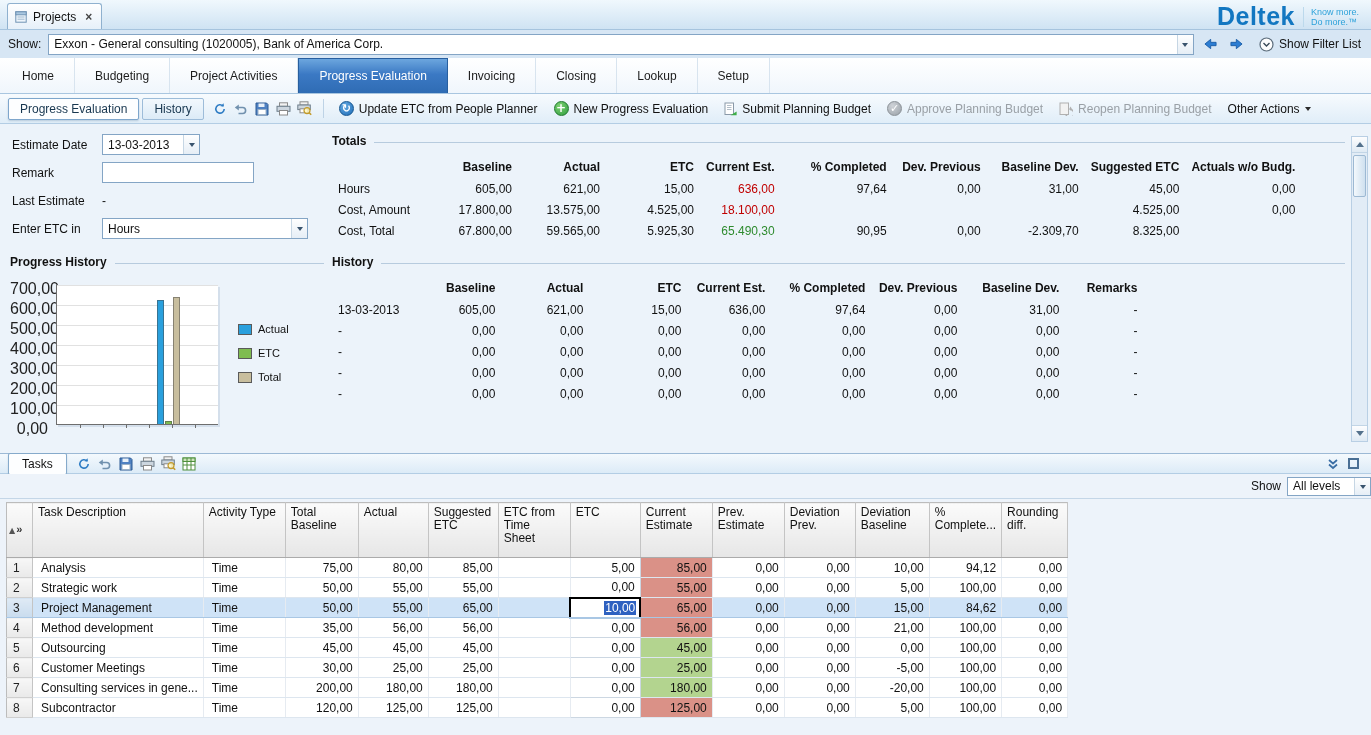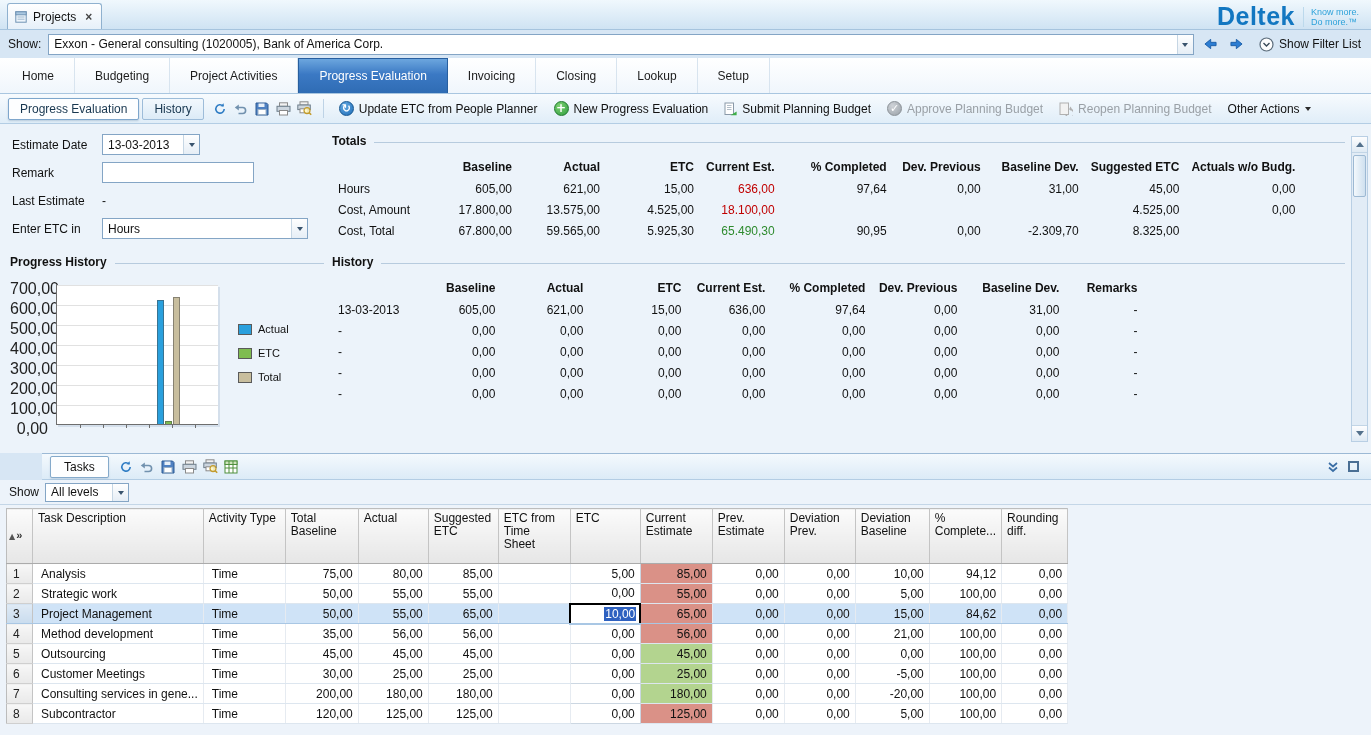--- a/index.html
+++ b/index.html
@@ -83,25 +83,25 @@
 
   
   .vscroll{position:absolute;right:3px;top:12px;width:17px;height:306px;background:#e2ecf6;border:1px solid #b9cfe4;display:flex;flex-direction:column;}
   .sb-btn{height:16px;flex:none;background:linear-gradient(#fdfdfe,#dfeaf4);border-bottom:1px solid #c2d5e6;display:flex;align-items:center;justify-content:center;}
   .sb-btn.down{margin-top:auto;border-top:1px solid #c2d5e6;border-bottom:none;}
   .sb-btn.up::after{content:"";border:4px solid transparent;border-bottom:5px solid #54718c;margin-top:-4px;}
   .sb-btn.down::after{content:"";border:4px solid transparent;border-top:5px solid #54718c;margin-bottom:-4px;}
   .sb-thumb{height:42px;margin:2px 1px;background:linear-gradient(90deg,#f3f8fc,#cfe0ef);border:1px solid #9db9d3;border-radius:2px;}
 
   
-  .tasks-bar{height:27px;flex:none;background:linear-gradient(#f4f9fd,#dcebf7);border-top:1px solid #9cb9d5;border-bottom:1px solid #b3cde4;display:flex;align-items:center;padding:0 8px;gap:3px;margin-left:42px;}
+  .tasks-bar{height:21px;flex:none;background:linear-gradient(#f4f9fd,#dcebf7);border-top:1px solid #9cb9d5;border-bottom:1px solid #b3cde4;display:flex;align-items:center;padding:0 8px;gap:3px;}
   .tasks-tab{padding:3px 13px;background:#fdfeff;border:1px solid #85aacb;border-radius:2px;margin-right:4px;box-shadow:0 1px 2px rgba(60,100,140,.2);}
   .right-ctrls{margin-left:auto;display:flex;align-items:center;gap:9px;padding-right:4px;}
   .maxi{width:11px;height:11px;border:2px solid #4a6f94;display:inline-block;}
-  .show-row{height:25px;flex:none;background:#edf3fa;border-bottom:1px solid #c4d6e7;display:flex;align-items:center;gap:6px;padding-left:9px;}
+  .show-row{height:25px;flex:none;background:#edf3fa;border-bottom:1px solid #c4d6e7;display:flex;align-items:center;gap:6px;padding-left:9px;justify-content:flex-end;}
   .combo.small{width:84px;height:19px;}
 
   
   .grid-area{flex:1;background:#edf3fa;padding:3px 0 0 6px;overflow:hidden;}
   .tasks-grid{border-collapse:collapse;table-layout:fixed;background:#fff;border:1px solid #bcbcbc;}
   .tasks-grid th{background:linear-gradient(#fbfbfb,#e6e6e6);border-right:1px solid #c4c4c4;border-bottom:1px solid #ababab;font-weight:normal;text-align:left;vertical-align:top;padding:3px 5px;height:55px;white-space:pre-line;line-height:13px;overflow:hidden;}
   .tasks-grid th.corner{vertical-align:middle;padding:0 2px;white-space:nowrap;}
   .corner-tri{font-size:8px;color:#555;font-family:"DejaVu Sans",sans-serif;}
   .corner-chev{font-size:11px;color:#333;margin-left:1px;font-weight:bold;}
   .tasks-grid td{border-right:1px solid #e6ebf1;border-bottom:1px solid #dde6ef;height:20px;padding:0 5px;white-space:nowrap;overflow:hidden;background:#fff;}

